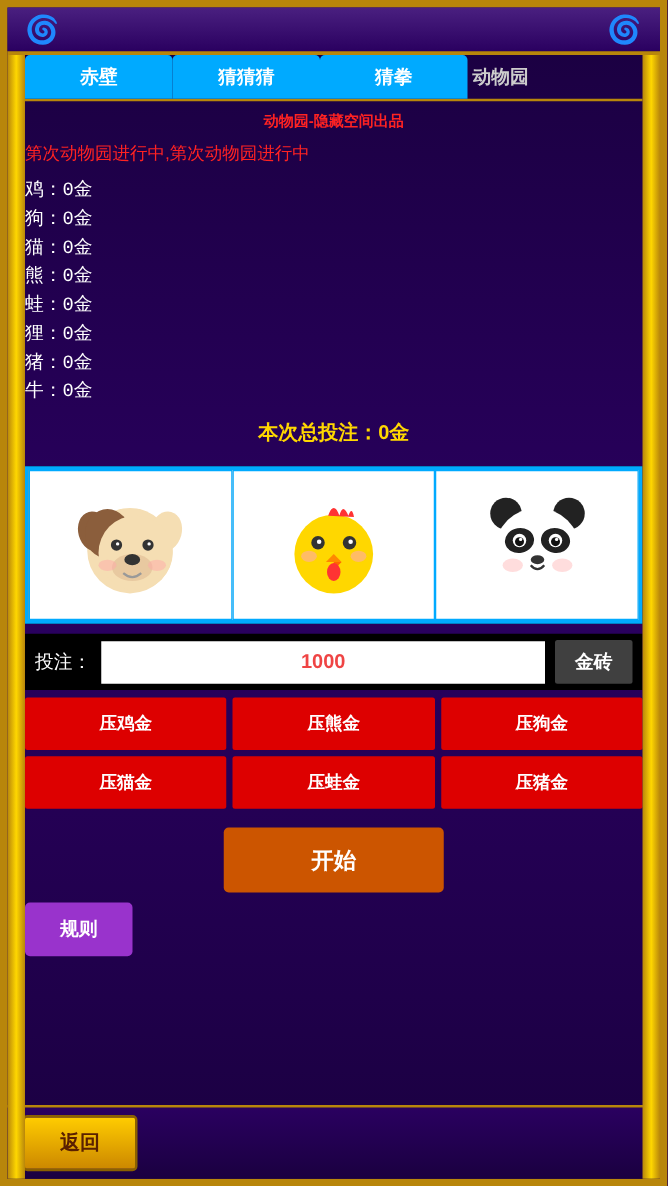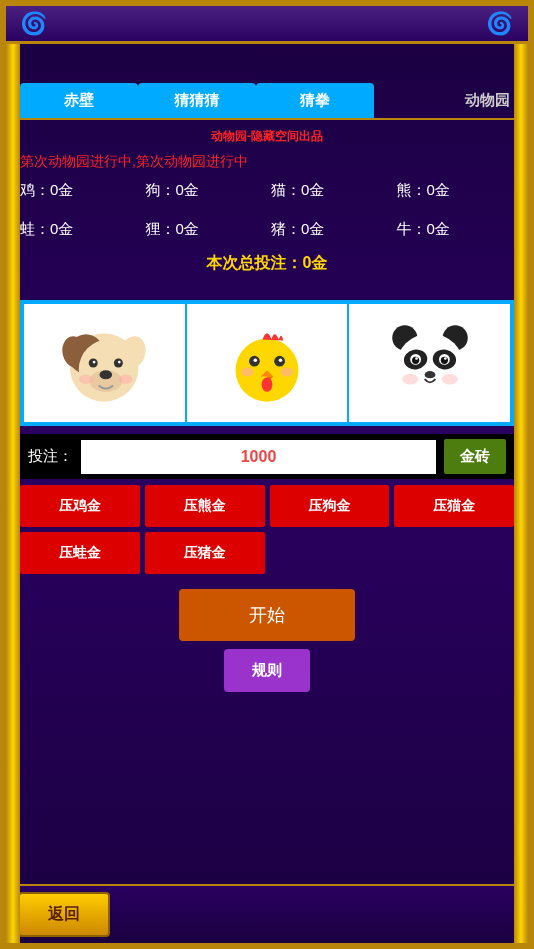--- a/index.html
+++ b/index.html
@@ -52,34 +52,33 @@
       border-bottom: 2px solid #b8860b;
     }
     .tab {
       flex: 1;
       padding: 8px 4px;
       text-align: center;
       font-size: 15px;
       font-weight: bold;
       cursor: pointer;
       border-radius: 4px 4px 0 0;
-      margin-top: 39px;
     }
     .tab-active {
       background: #00aaff;
       color: #fff;
     }
     .tab-right {
       flex: 1.2;
       background: transparent;
       color: #ccc;
       font-size: 15px;
       font-weight: bold;
       padding: 8px 4px;
-      text-align: right;
+      text-align: left;
       border-radius: 4px 4px 0 0;
     }
 
     
     .subtitle {
       text-align: center;
       color: #ff2222;
       font-size: 12px;
       font-weight: bold;
       margin: 4px 0 8px 0;
@@ -88,37 +87,38 @@
     
     .info-text {
       color: #ff2222;
       font-size: 14px;
       margin-bottom: 8px;
     }
 
     
     .stats-grid {
       display: grid;
-      grid-template-columns: 1fr 1fr 1fr 1fr;
-      gap: 16px 8px;
+      grid-template-columns: 1fr;
+      gap: 0 8px;
       margin-bottom: 8px;
+      font-family: Liberation Mono, monospace;
     }
     .stat-item {
       color: #ffffff;
       font-size: 15px;
       padding: 2px 0;
     }
 
     
     .total-bet {
       text-align: center;
       color: #ffd700;
       font-size: 16px;
       font-weight: bold;
-      margin: 4px 0 26px 0;
+      margin: 4px 0 16px 0;
     }
 
     
     .animals-row {
       display: flex;
       gap: 0;
       border: 3px solid #00aaff;
       margin-bottom: 8px;
       background: #000;
     }
@@ -157,35 +157,35 @@
       flex: 1;
       background: #fff;
       border: none;
       padding: 8px 10px;
       font-size: 16px;
       text-align: center;
       color: #ef4444;
       font-weight: bold;
     }
     .gold-brick-btn {
-      background: #4d7c0f;
+      background: #404040;
       color: #fff;
       border: none;
       padding: 8px 16px;
       font-size: 15px;
       font-weight: bold;
       cursor: pointer;
       border-radius: 2px;
       white-space: nowrap;
     }
 
     
     .action-grid {
       display: grid;
-      grid-template-columns: repeat(4, 1fr);
+      grid-template-columns: repeat(3, 1fr);
       gap: 5px;
       margin-bottom: 5px;
     }
     .action-btn {
       background: #dd0000;
       color: #fff;
       border: none;
       padding: 12px 4px;
       font-size: 14px;
       font-weight: bold;
@@ -199,29 +199,29 @@
       display: flex;
       justify-content: center;
       margin: 10px 0 8px 0;
     }
     .start-btn {
       background: #cc5500;
       color: #fff;
       border: none;
       padding: 14px 70px;
       font-size: 18px;
-      font-weight: normal;
+      font-weight: bold;
       cursor: pointer;
       border-radius: 4px;
     }
 
     
     .rules-row {
       display: flex;
-      justify-content: center;
+      justify-content: flex-start;
       margin-bottom: 8px;
     }
     .rules-btn {
       background: #9933cc;
       color: #fff;
       border: none;
       padding: 12px 28px;
       font-size: 15px;
       font-weight: bold;
       cursor: pointer;

